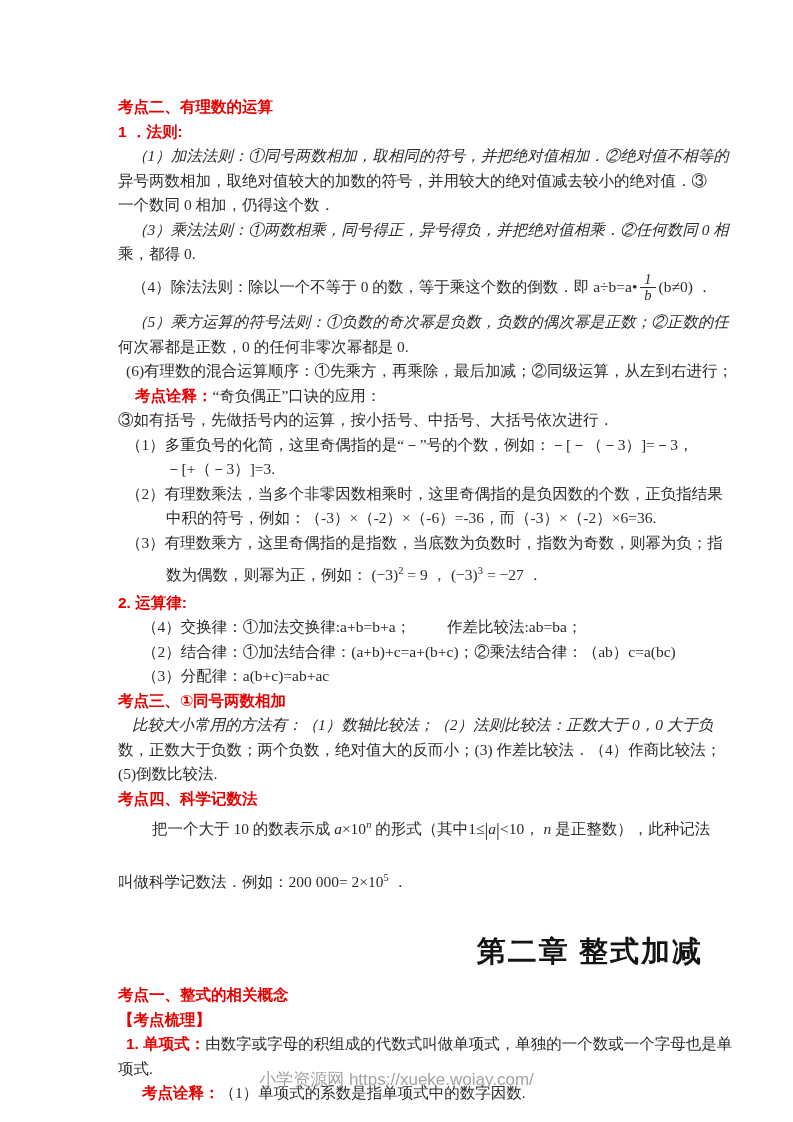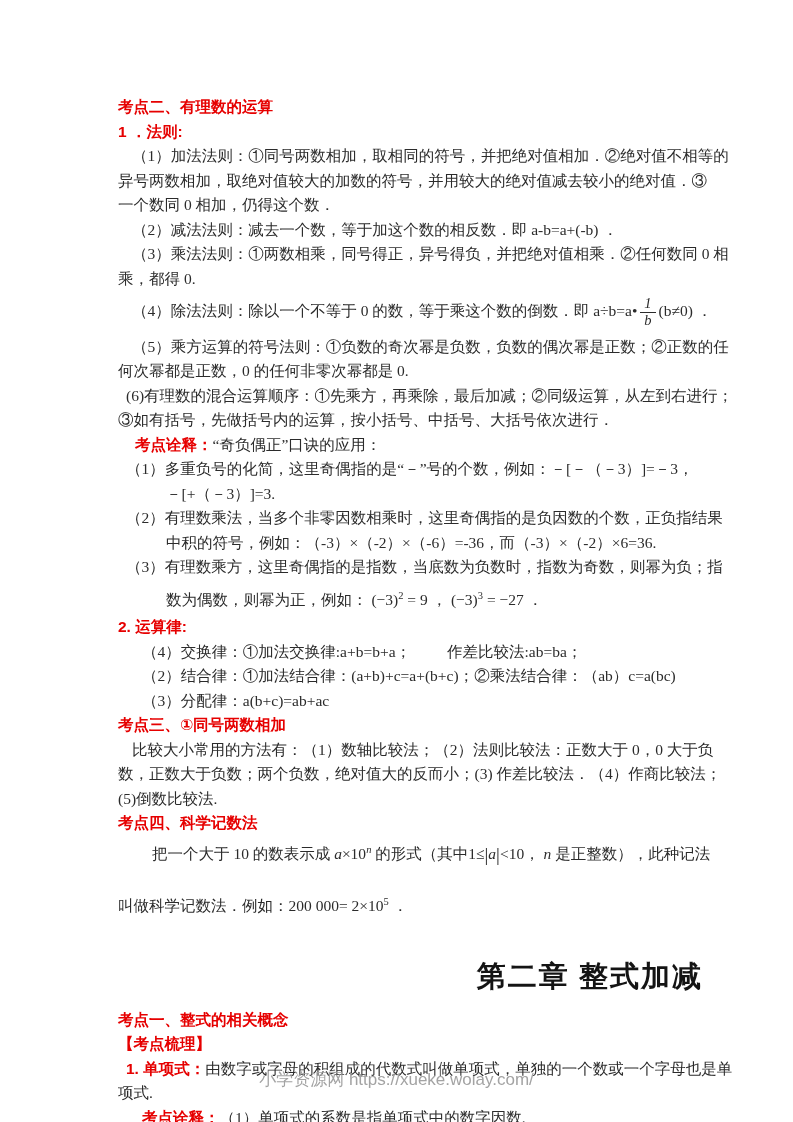--- a/index.html
+++ b/index.html
@@ -22,21 +22,21 @@
     font-family:"Liberation Sans","DejaVu Sans",sans-serif;
     font-weight:bold;
     font-size:15.5px;
   }
   .lbl-red{
     color:#e60000;
     font-family:"Liberation Sans","DejaVu Sans",sans-serif;
     font-weight:bold;
   }
   .ind8{margin-left:8px;}
-  .ind14{margin-left:14px;}
+  .ind14{margin-left:14px;font-style:italic;}
   .ind17{margin-left:17px;}
   .ind24{margin-left:24px;}
   .ind34{margin-left:34px;}
   .hang48{margin-left:48px;}
   sup{font-size:10.5px;line-height:0;}
   .frac{
     display:inline-block;
     vertical-align:middle;
     text-align:center;
     line-height:1.1;
@@ -79,38 +79,37 @@
 <div class="page">
   <div class="content">
 
     <div class="line h-red">考点二、有理数的运算</div>
     <div class="line h-red">1 ．法则:</div>
 
     <div class="line ind14">（1）加法法则：①同号两数相加，取相同的符号，并把绝对值相加．②绝对值不相等的</div>
     <div class="line">异号两数相加，取绝对值较大的加数的符号，并用较大的绝对值减去较小的绝对值．③</div>
     <div class="line">一个数同 0 相加，仍得这个数．</div>
 
-    <div class="line ind14">（2）减法法则：减去一个数，等于加这个数的相反数．即 a-b=a+(-b) ．</div>
 
     <div class="line ind14">（3）乘法法则：①两数相乘，同号得正，异号得负，并把绝对值相乘．②任何数同 0 相</div>
     <div class="line">乘，都得 0.</div>
 
     <div class="line tallline">
       <span>（4）除法法则：除以一个不等于 0 的数，等于乘这个数的倒数．即 a÷b=a•</span><span class="frac"><span class="fn">1</span><span class="fd">b</span></span><span>(b≠0) ．</span>
     </div>
 
     <div class="line ind14">（5）乘方运算的符号法则：①负数的奇次幂是负数，负数的偶次幂是正数；②正数的任</div>
     <div class="line">何次幂都是正数，0 的任何非零次幂都是 0.</div>
 
     <div class="line ind8">(6)有理数的混合运算顺序：①先乘方，再乘除，最后加减；②同级运算，从左到右进行；</div>
-    <div class="line">③如有括号，先做括号内的运算，按小括号、中括号、大括号依次进行．</div>
-
     <div class="line ind17">
       <span class="lbl-red">考点诠释：</span><span>“奇负偶正”口诀的应用：</span>
     </div>
+
+    <div class="line">③如有括号，先做括号内的运算，按小括号、中括号、大括号依次进行．</div>
     <div class="line ind8">（1）多重负号的化简，这里奇偶指的是“－”号的个数，例如：－[－（－3）]=－3，</div>
     <div class="line hang48">－[+（－3）]=3.</div>
     <div class="line ind8">（2）有理数乘法，当多个非零因数相乘时，这里奇偶指的是负因数的个数，正负指结果</div>
     <div class="line hang48">中积的符号，例如：（-3）×（-2）×（-6）=-36，而（-3）×（-2）×6=36.</div>
     <div class="line ind8">（3）有理数乘方，这里奇偶指的是指数，当底数为负数时，指数为奇数，则幂为负；指</div>
     <div class="line hang48 mathline">
       <span>数为偶数，则幂为正，例如：  (−3)</span><sup>2</sup><span> = 9 ，   (−3)</span><sup>3</sup><span> = −27 ．</span>
     </div>
 
     <div class="line h-red">2. 运算律:</div>

